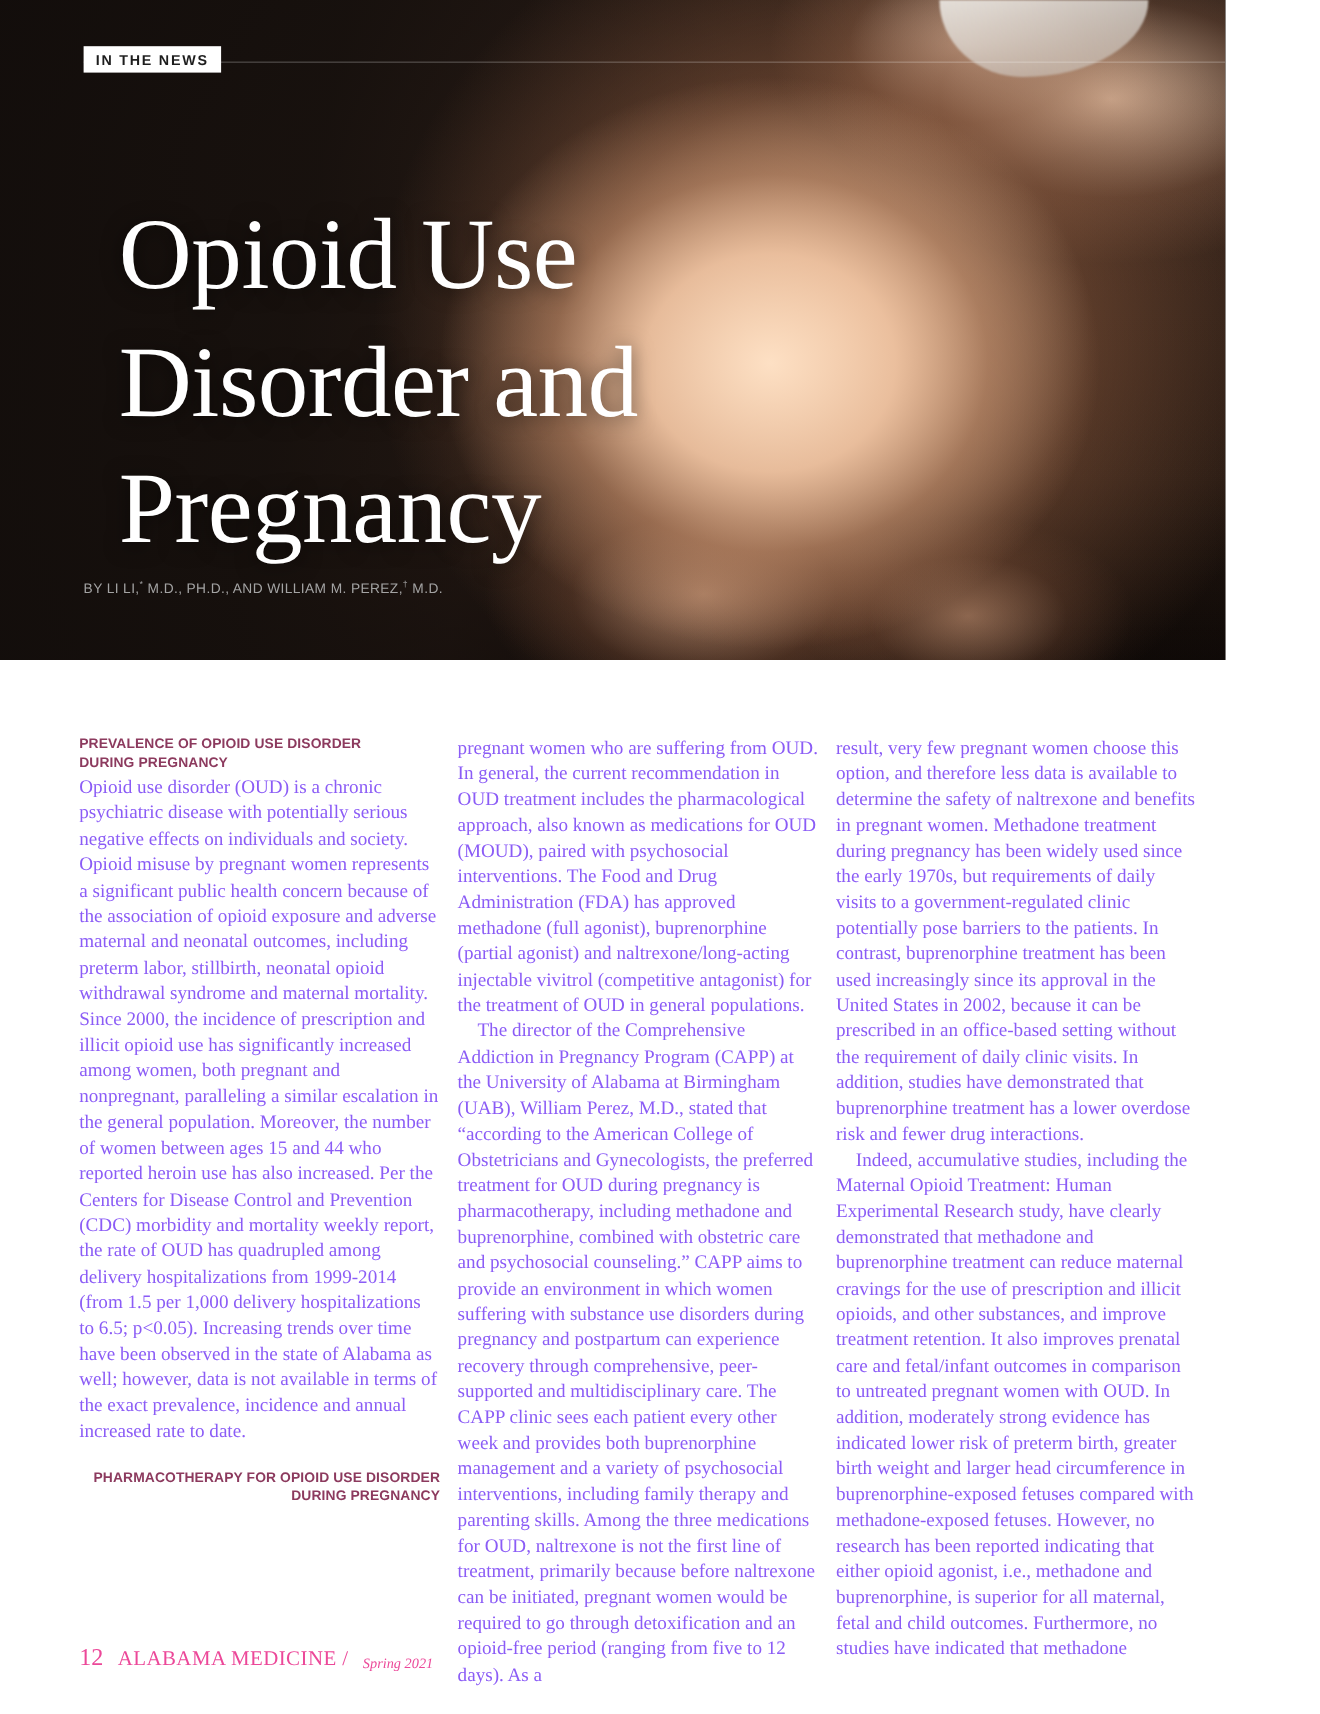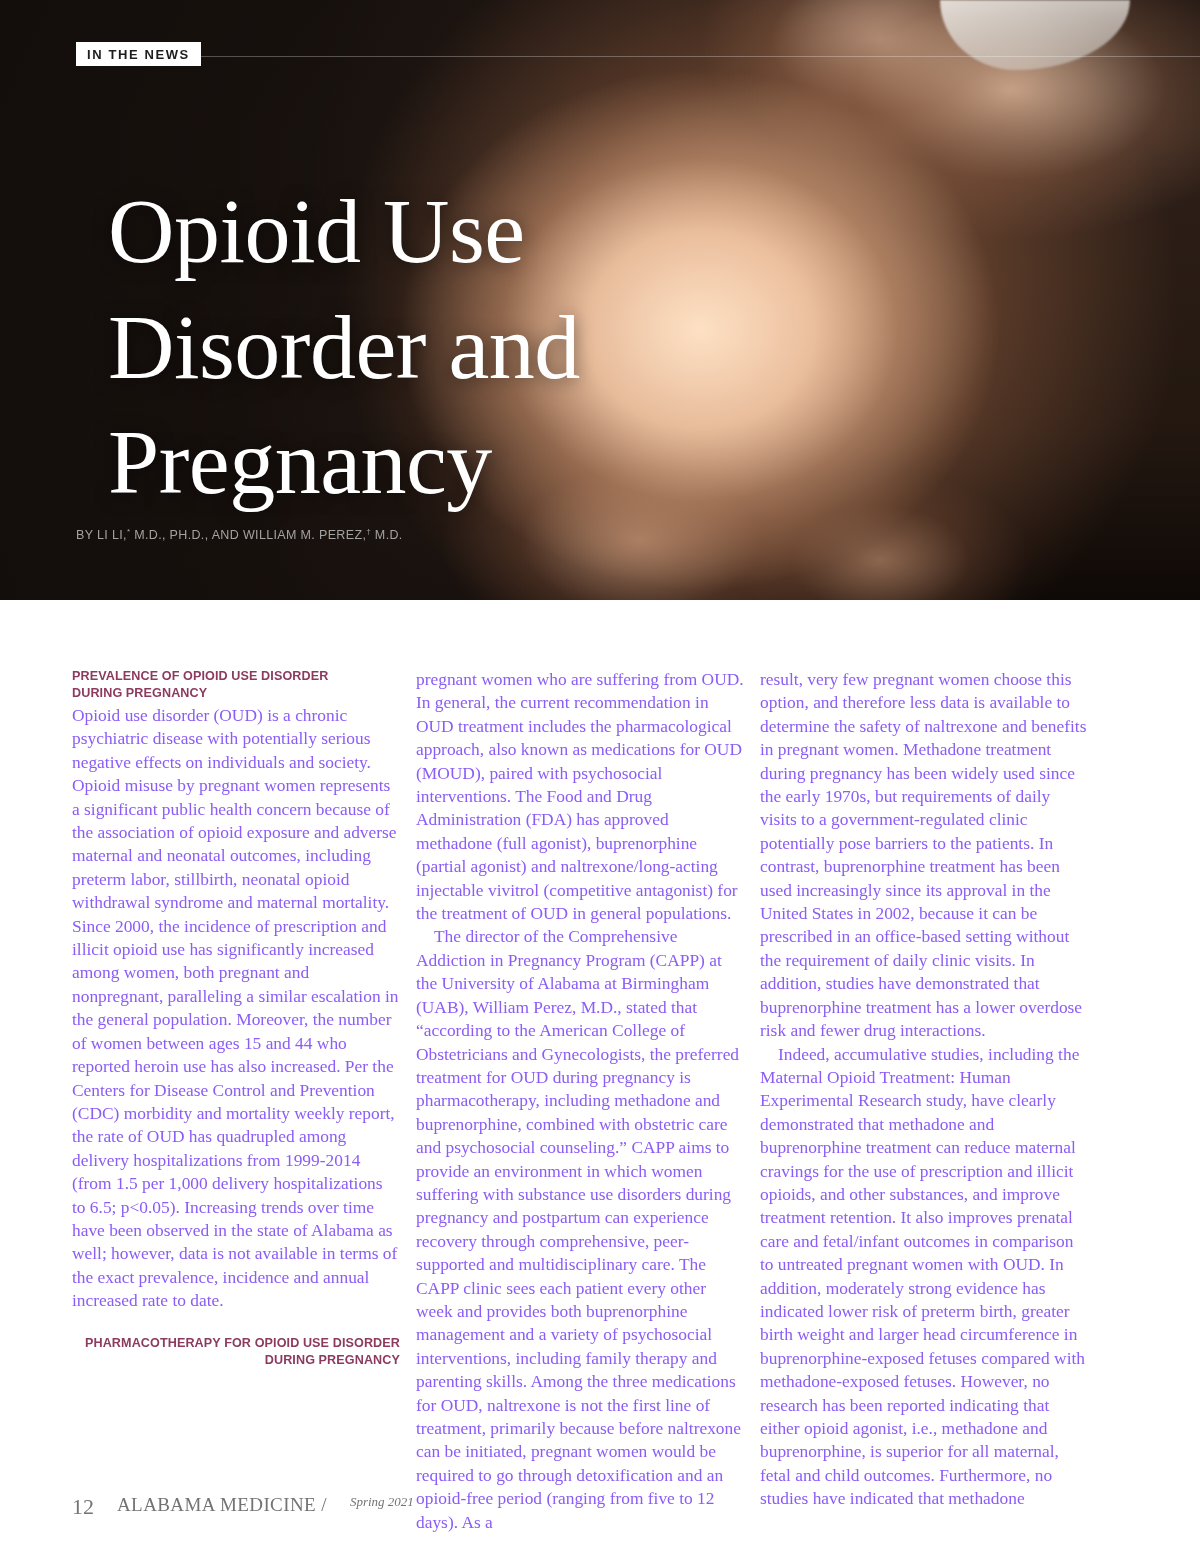--- a/index.html
+++ b/index.html
@@ -16,21 +16,21 @@
   }
   .page {
     position: relative;
     width: 1200px;
     height: 1558px;
   }
 
   
   .hero {
     position: relative;
-    width: 1200px;
+    width: 1114px;
     height: 600px;
     overflow: hidden;
     background: #1b1512;
   }
   .hero-photo {
     position: absolute;
     inset: 0;
     background:
       
       radial-gradient(ellipse 300px 260px at 700px 330px, rgba(255,226,198,0.98) 0%, rgba(240,196,162,0.92) 38%, rgba(198,145,110,0.55) 66%, rgba(120,78,56,0.0) 100%),
@@ -137,23 +137,23 @@
   }
   p.body + p.body { text-indent: 18px; }
   p.body.noindent { text-indent: 0; }
 
   
   .footer {
     position: absolute;
     left: 72px;
     bottom: 38px;
     display: flex;
-    align-items: flex-start;
-    gap: 23px;
-    color: #737373;
+    align-items: flex-end;
+    gap: 13px;
+    color: #ec4899;
   }
   .folio {
     font-family: "Liberation Serif", serif;
     font-size: 22px;
   }
   .footer-mag {
     font-family: "Liberation Serif", serif;
     font-size: 19px;
     letter-spacing: 0.4px;
   }

